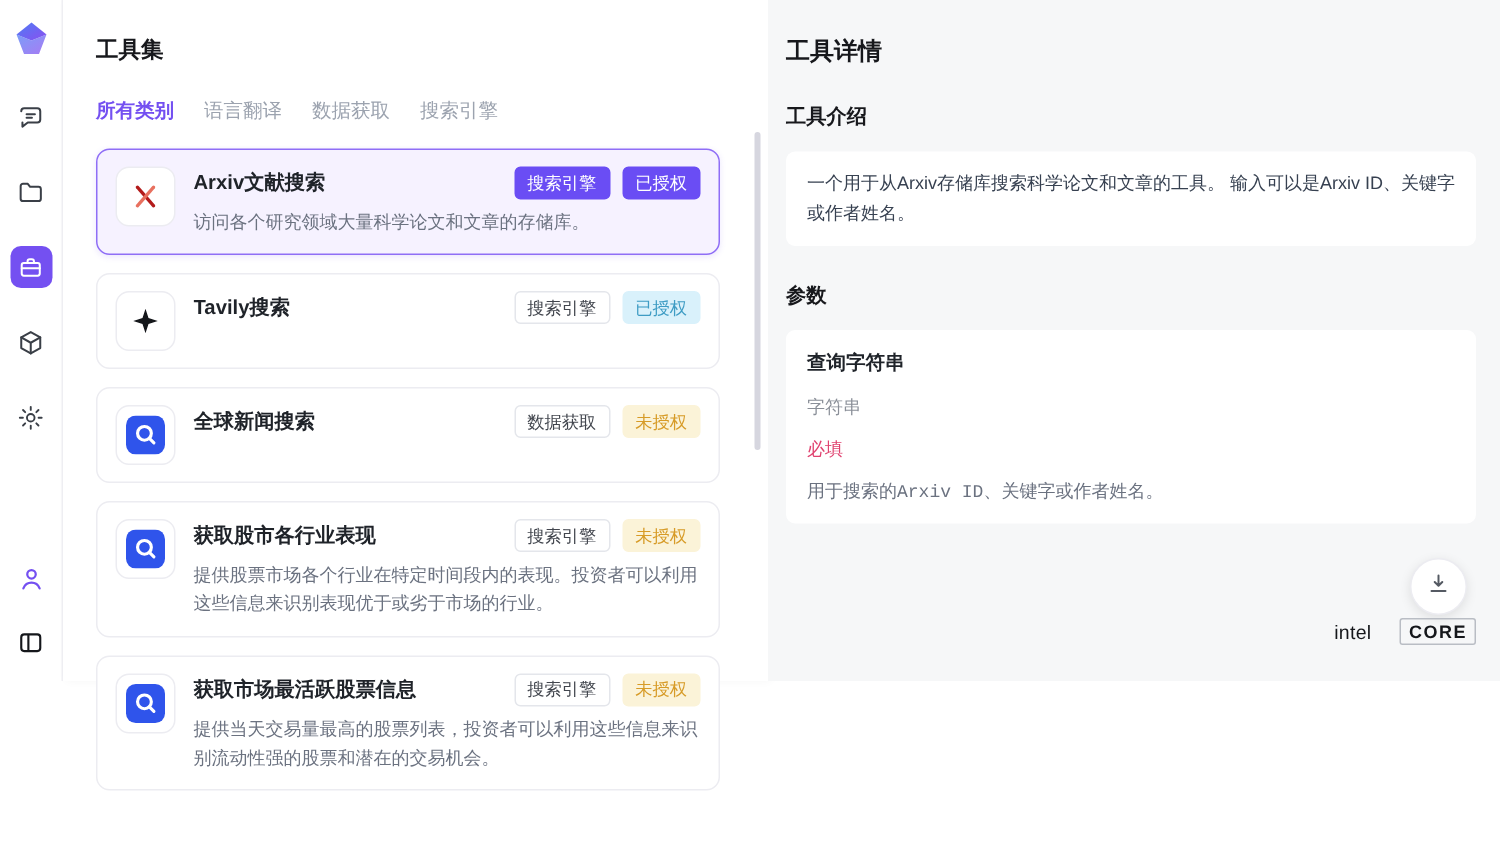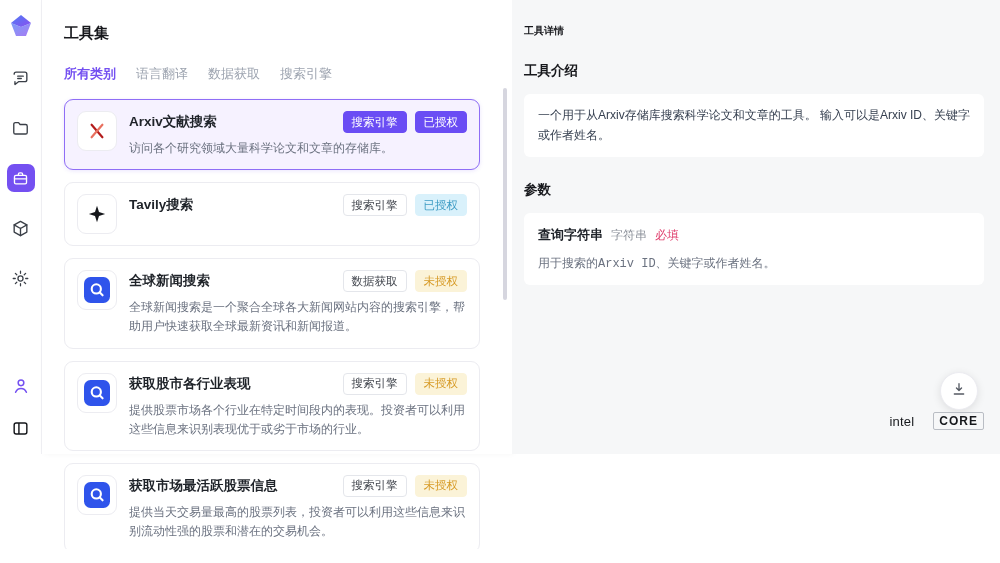--- a/index.html
+++ b/index.html
@@ -39,25 +39,25 @@
   .badge.outline { background:#fff; border:1px solid #e4e6eb; color:#42464e; }
   .badge.purple  { background:#6a4df4; border:1px solid #6a4df4; color:#fff; }
   .badge.blue    { background:#d9f1fb; border:1px solid #d9f1fb; color:#3e9cc4; }
   .badge.yellow  { background:#fbf3d8; border:1px solid #fbf3d8; color:#d79b27; }
   .tool-desc { font-size:12px; color:#6b7280; line-height:1.6; margin-top:6px; }
   .vscrollbar { position:absolute; right:5px; top:88px; width:4px; height:212px;
     background:#d6d6df; border-radius:2px; }
 
   
   .details { flex:1; background:#f6f7f8; position:relative; padding:24px 16px 0 12px; }
-  .details h1 { font-size:10px; font-weight:700; color:#17181c; }
+  .details h1 { font-size:16px; font-weight:700; color:#17181c; }
   .details h2 { font-size:13.5px; font-weight:700; color:#17181c; margin:24px 0 14px; }
   .detail-card { background:#fff; border-radius:6px; padding:11px 14px;
     font-size:12px; color:#374151; line-height:1.7; }
-  .param-head { display:flex; align-items:baseline; gap:8px; }
+  .param-head { display:flex; align-items:baseline; gap:8px;flex-direction:column; }
   .param-name { font-size:13px; font-weight:700; color:#1f2329; }
   .param-type { font-size:12px; color:#8a8f98; }
   .param-required { font-size:12px; color:#e0426f; }
   .param-desc { font-size:12px; color:#6b7280; margin-top:8px;font-family:Liberation Mono, monospace; }
   .fab { position:absolute; right:22px; bottom:44px; width:38px; height:38px; border-radius:50%;
     background:#fff; border:1px solid #ececf1; box-shadow:0 2px 8px rgba(0,0,0,.10);
     display:flex; align-items:center; justify-content:center; cursor:pointer; }
   .intel-badge { position:absolute; right:16px; bottom:24px; display:flex; align-items:center;
     gap:19px; color:#15171b; }
   .intel-word { font-size:13px; letter-spacing:.2px; }
@@ -174,21 +174,20 @@
               <circle cx="12.3" cy="11.9" r="4.6" fill="none" stroke="#fff" stroke-width="2.1"></circle>
               <path d="M15.6 15.3 L18.6 18.3" stroke="#fff" stroke-width="2.1" stroke-linecap="round"></path>
             </svg>
           </div>
     <div class="tool-body">
       <div class="tool-top">
         <span class="tool-title">全球新闻搜索</span>
         <span class="badge cat outline">数据获取</span>
         <span class="badge status yellow">未授权</span>
       </div>
-      <div class="tool-desc">全球新闻搜索是一个聚合全球各大新闻网站内容的搜索引擎，帮助用户快速获取全球最新资讯和新闻报道。</div>
     </div>
   </div>
 
   <div class="tool-card">
     <div class="tool-icon">
             <svg width="26" height="26" viewBox="0 0 26 26">
               <rect width="26" height="26" rx="6.5" fill="#2f54eb"></rect>
               <circle cx="12.3" cy="11.9" r="4.6" fill="none" stroke="#fff" stroke-width="2.1"></circle>
               <path d="M15.6 15.3 L18.6 18.3" stroke="#fff" stroke-width="2.1" stroke-linecap="round"></path>
             </svg>

